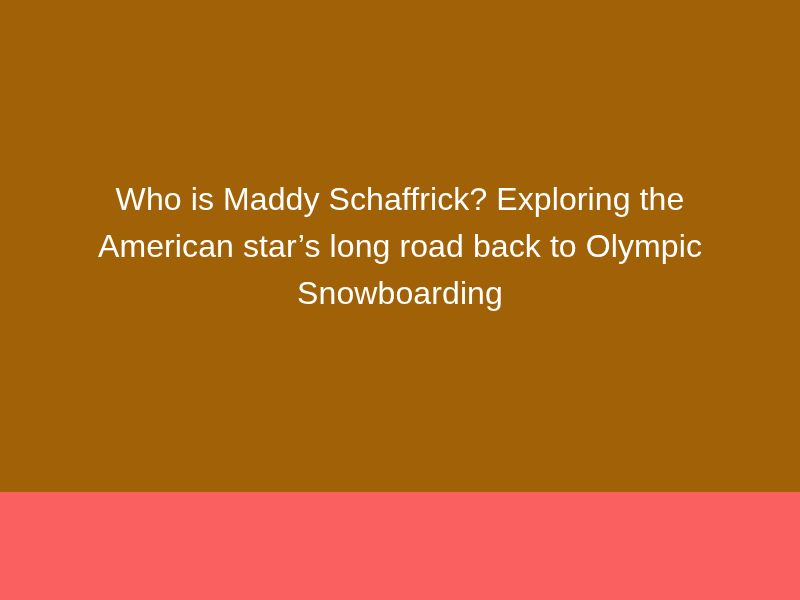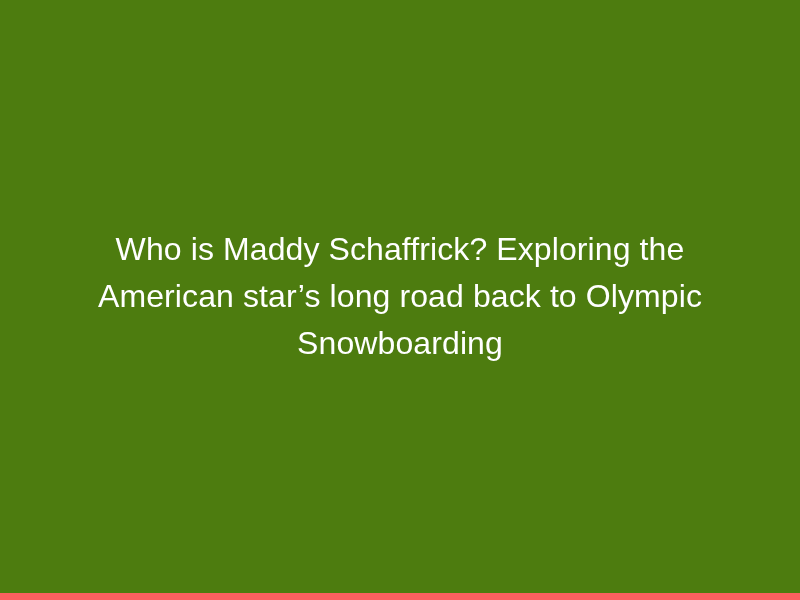--- a/index.html
+++ b/index.html
@@ -13,22 +13,22 @@
     height: 600px;
     overflow: hidden;
     font-family: "Liberation Sans", "DejaVu Sans", sans-serif;
     background: #fb6060;
   }
 
   .card {
     position: relative;
     box-sizing: border-box;
     width: 800px;
-    height: 593px;
-    background: #4d7c0f;
+    height: 492px;
+    background: #a16207;
     display: flex;
     align-items: center;
     justify-content: center;
   }
 
   .headline-wrap {
     width: 700px;
     padding: 0 40px;
     box-sizing: border-box;
     display: block;

